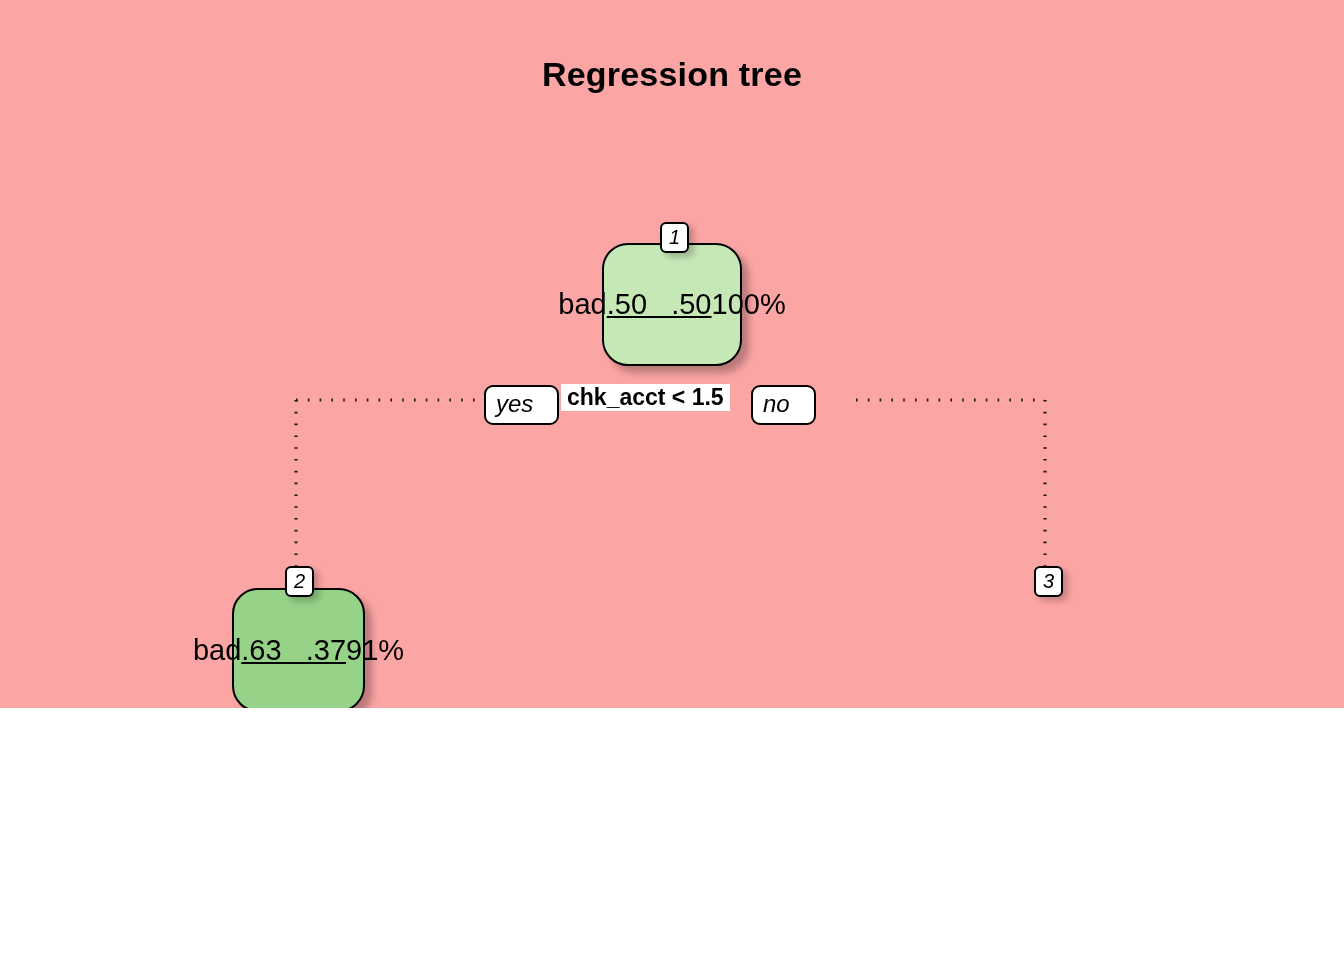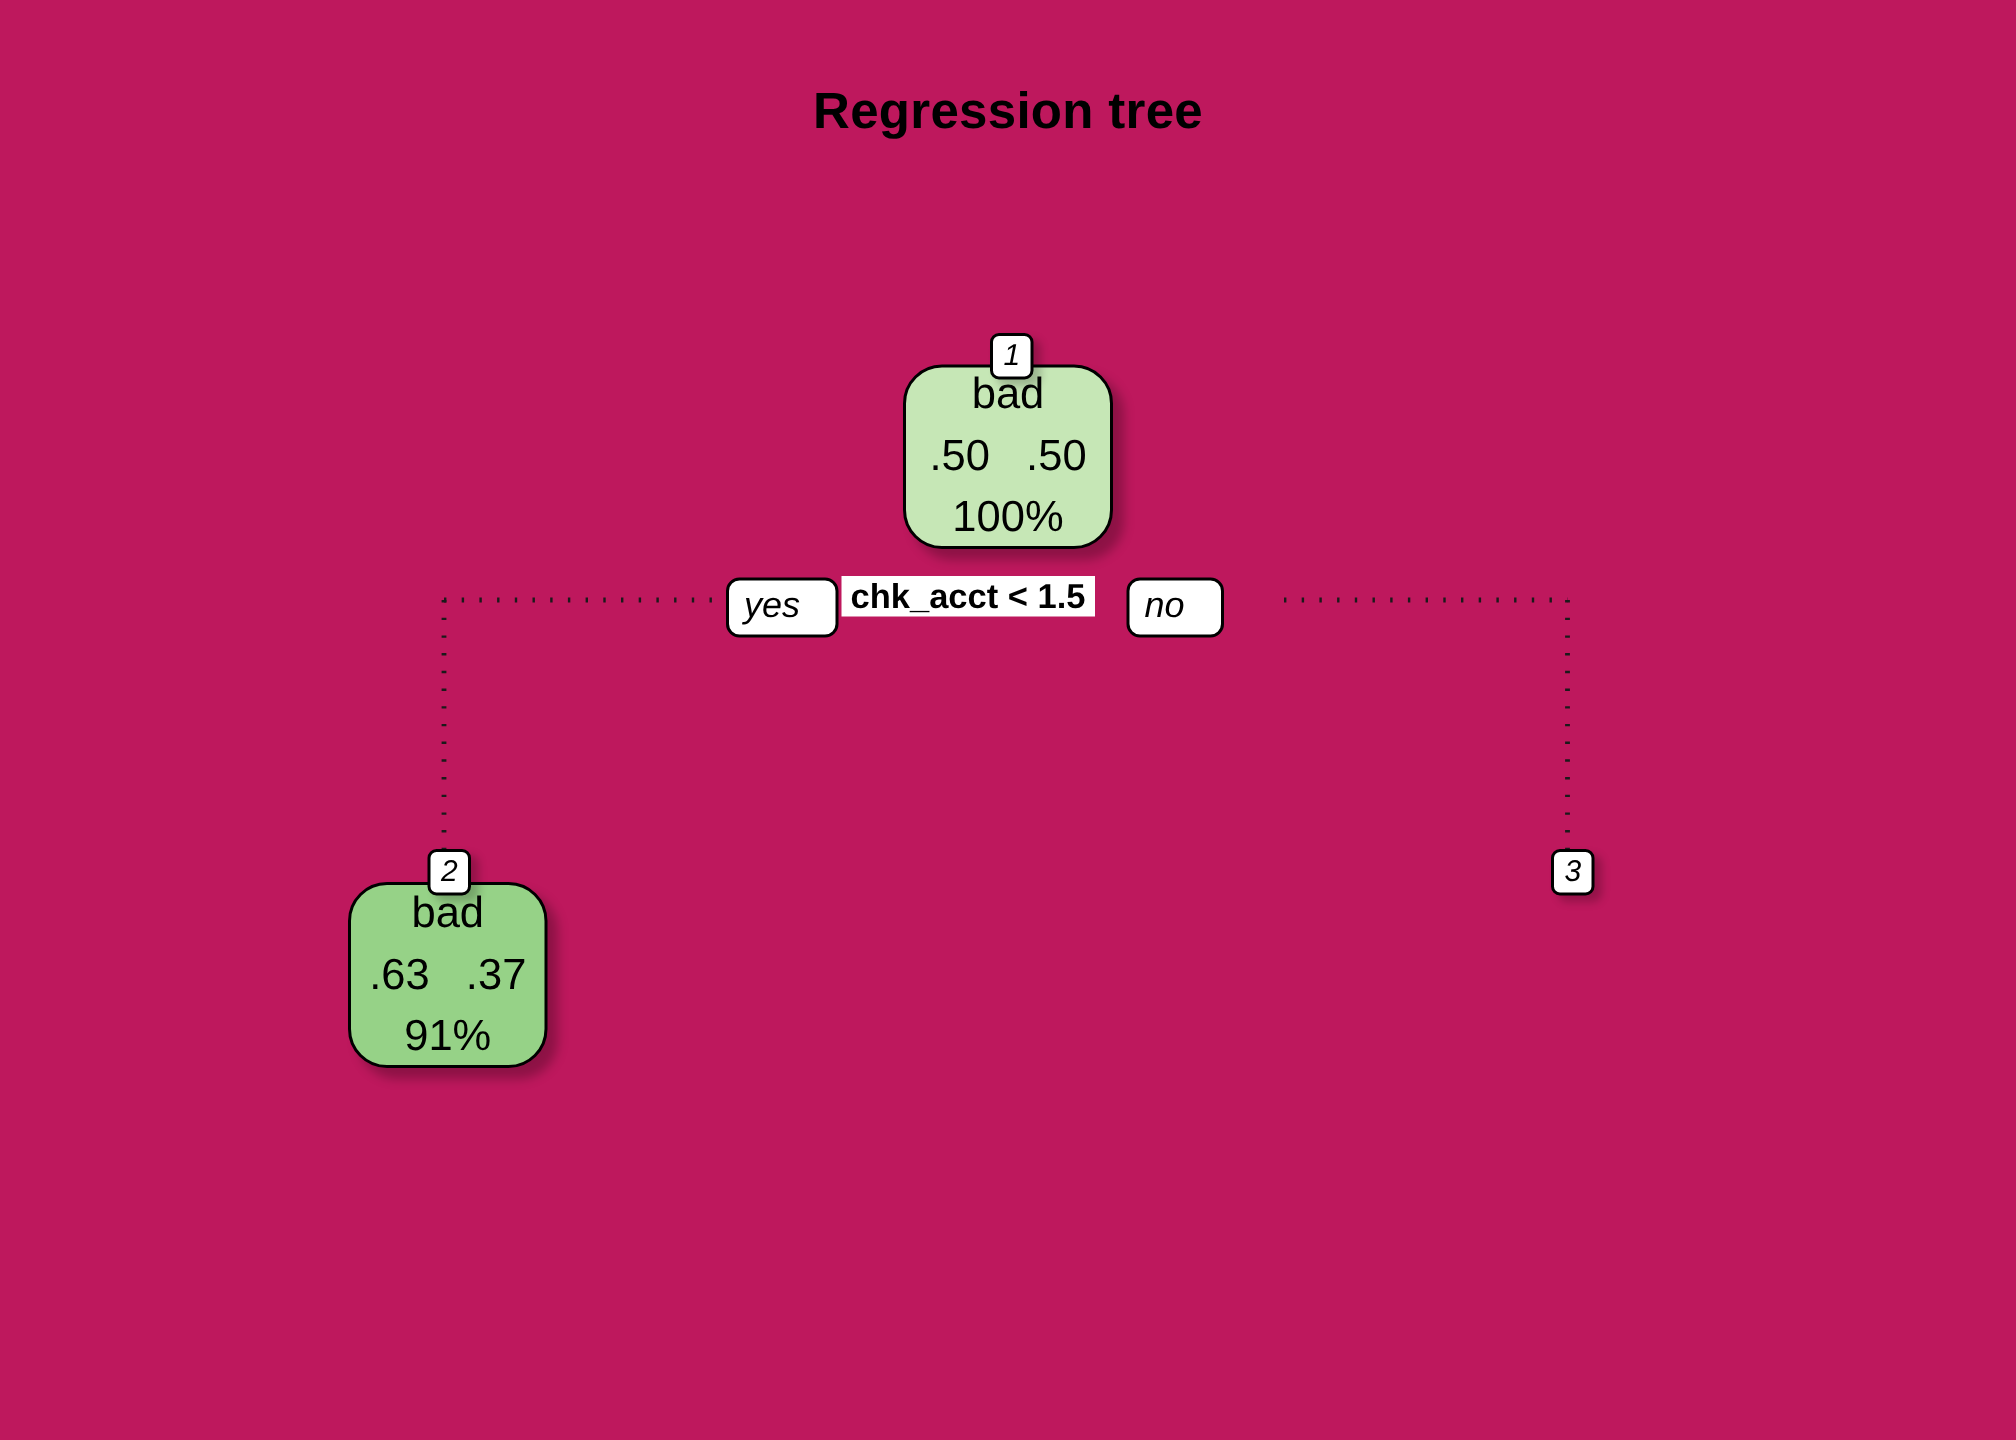--- a/index.html
+++ b/index.html
@@ -7,22 +7,22 @@
     padding: 0;
     background: #ffffff;
   }
   body {
     font-family: "Liberation Sans", sans-serif;
     -webkit-font-smoothing: antialiased;
   }
   #canvas {
     position: relative;
     width: 1344px;
-    height: 960px;
-    background: #be185d;
+    height: 708px;
+    background: #fca5a5;
     overflow: hidden;
   }
 
   
   .chart-title {
     position: absolute;
     left: 0;
     top: 55px;
     width: 1344px;
     text-align: center;
@@ -49,33 +49,34 @@
   }
 
   
   .node {
     position: absolute;
     box-sizing: border-box;
     border: 2.6px solid #000000;
     border-radius: 26px;
     box-shadow: 7px 7px 7px rgba(0, 0, 0, 0.26);
     display: flex;
-    flex-direction: column;
+    flex-direction: row;
     align-items: center;
     justify-content: center;
     color: #000000;
   }
   .node-line {
     font-size: 29px;
     line-height: 41px;
     white-space: pre;
     text-align: center;
   }
   .node-line.probs {
     letter-spacing: 0px;
+    text-decoration: underline;
   }
 
   
   .node-tag {
     position: absolute;
     background: #ffffff;
     border: 2.3px solid #000000;
     border-radius: 6px;
     font-style: italic;
     font-size: 20px;

